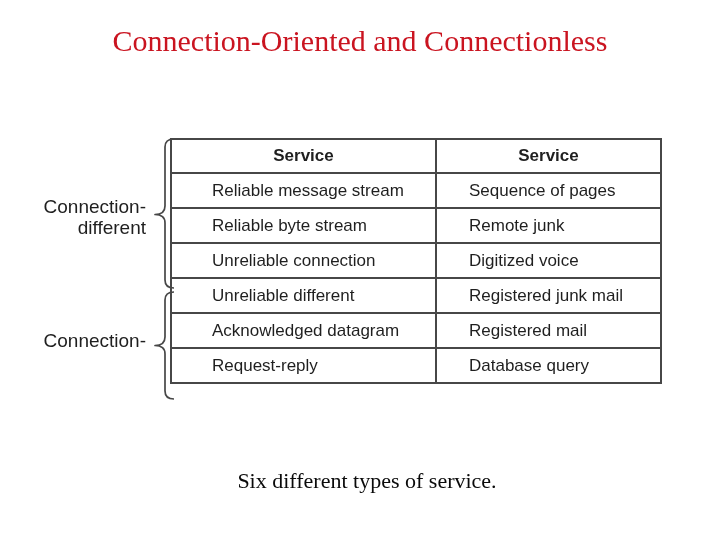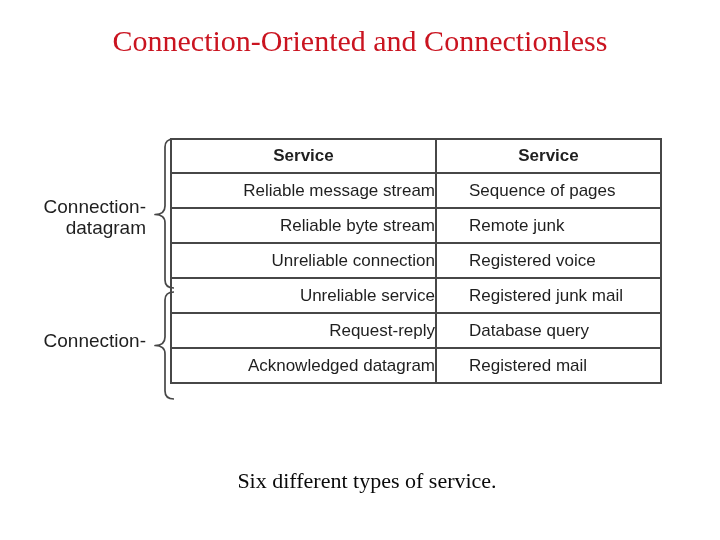--- a/index.html
+++ b/index.html
@@ -45,21 +45,21 @@
   }
   table.services col.c-service{width:265px;}
   table.services col.c-example{width:225px;}
   table.services th{
     height:34px;
     font-weight:bold;
     text-align:center;
     font-size:17px;
   }
   table.services td{height:35px;text-align:left;}
-  table.services td.svc{padding-left:40px;text-align:right;}
+  table.services td.svc{padding-left:40px;}
   table.services td.exa{padding-left:32px;}
   
   svg.braces{
     position:absolute;left:148px;top:130px;
     width:32px;height:280px;
     overflow:visible;
   }
   .brace{
     fill:none;
     stroke:var(--figure-line);
@@ -95,21 +95,21 @@
     <span>Connection-Oriented and Connectionless</span>
   </div>
 
   <svg class="braces" viewBox="0 0 32 280" aria-hidden="true">
     <path class="brace" d="M26 9 Q17 9 17 17 L17 76 Q17 84.5 7 84.5 Q17 84.5 17 93 L17 150 Q17 158 26 158"></path>
     <path class="brace" d="M26 162 Q17 162 17 170 L17 207 Q17 215.5 7 215.5 Q17 215.5 17 224 L17 261 Q17 269 26 269"></path>
   </svg>
 
   <div class="group-label label-oriented">
     <span>Connection-</span>
-    <span>datagram</span>
+    <span>different</span>
   </div>
 
   <div class="group-label label-less">
     <span>Connection-</span>
   </div>
 
   <table class="services">
     <colgroup>
       <col class="c-service">
       <col class="c-example">
@@ -124,32 +124,32 @@
       <tr>
         <td class="svc">Reliable message stream</td>
         <td class="exa">Sequence of pages</td>
       </tr>
       <tr>
         <td class="svc">Reliable byte stream</td>
         <td class="exa">Remote junk</td>
       </tr>
       <tr>
         <td class="svc">Unreliable connection</td>
-        <td class="exa">Registered voice</td>
+        <td class="exa">Digitized voice</td>
       </tr>
       <tr>
-        <td class="svc">Unreliable service</td>
+        <td class="svc">Unreliable different</td>
         <td class="exa">Registered junk mail</td>
+      </tr>
+      <tr>
+        <td class="svc">Acknowledged datagram</td>
+        <td class="exa">Registered mail</td>
       </tr>
       <tr>
         <td class="svc">Request-reply</td>
         <td class="exa">Database query</td>
-      </tr>
-      <tr>
-        <td class="svc">Acknowledged datagram</td>
-        <td class="exa">Registered mail</td>
       </tr>
     </tbody>
   </table>
 
   <div class="caption">Six different types of service.</div>
 
 </div>
 
 </body></html>

